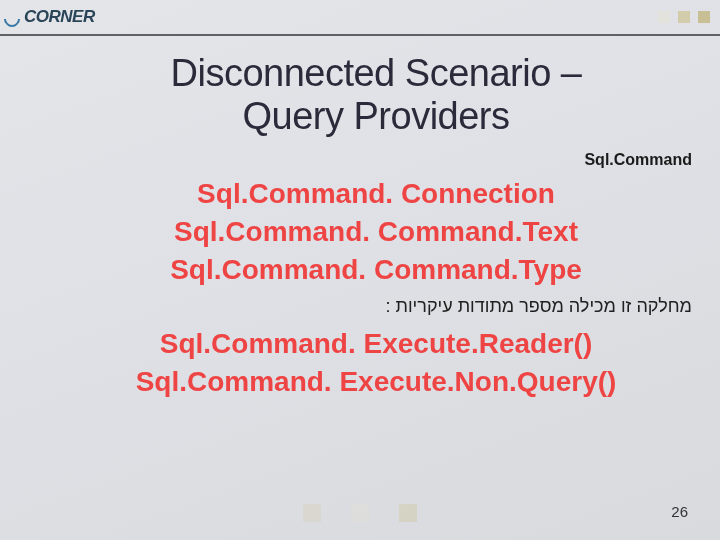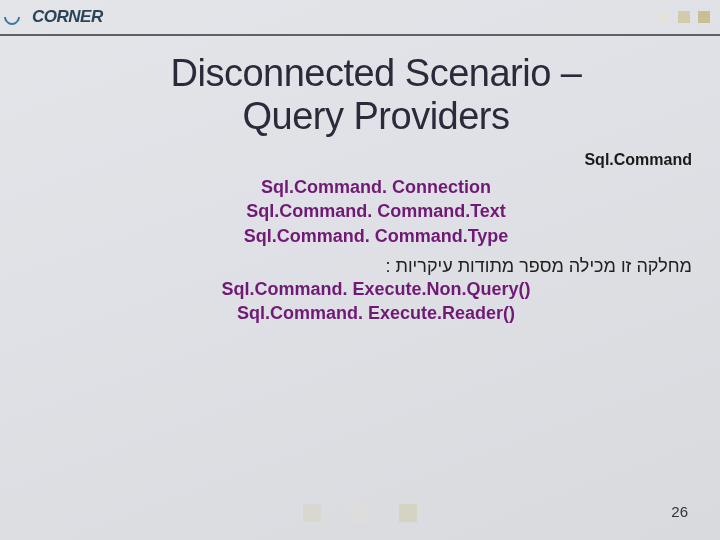--- a/index.html
+++ b/index.html
@@ -15,22 +15,22 @@
     width: 100%;
     height: 36px;
     border-bottom: 2px solid #5f6068;
     display: flex;
     align-items: center;
     justify-content: space-between;
     padding: 0 8px 0 6px;
   }
   .logo {
     display: flex;
-    align-items: center;
-    gap: 12px;
+    align-items: flex-end;
+    gap: 4px;
   }
   .logo-text {
     font-size: 17px;
     font-style: italic;
     font-weight: bold;
     color: #2b4558;
     letter-spacing: -0.5px;
   }
   .swirl {
     width: 16px; height: 16px;
@@ -82,32 +82,33 @@
     color: #202020;
     text-align: right;
     line-height: 1.35;
     padding-right: 4px;
     direction: ltr;
     unicode-bidi: bidi-override;
     margin-bottom: 10px;
   }
   .bold-red { color: #b51a1a; font-weight: bold; }
   .props, .methods {
-    font-size: 18px;
+    font-size: 28px;
     font-weight: bold;
-    color: #701a75;
+    color: #ef4444;
     line-height: 1.35;
     margin-bottom: 8px;
   }
   .hebrew-line2 {
     font-size: 18px;
     color: #202020;
     text-align: right;
     padding-right: 4px;
     direction: rtl;
+    margin-bottom: 8px;
   }
   .pagenum {
     position: absolute;
     right: 32px;
     bottom: 20px;
     font-size: 15px;
     color: #333;
   }
   .deco-row {
     position: absolute;
@@ -151,22 +152,22 @@
 
   <div class="props">
     <div>Sql.Command. Connection</div>
     <div>Sql.Command. Command.Text</div>
     <div>Sql.Command. Command.Type</div>
   </div>
 
   <div class="hebrew-line2">מחלקה זו מכילה מספר מתודות עיקריות :</div>
 
   <div class="methods">
+    <div>Sql.Command. Execute.Reader()</div>
     <div>Sql.Command. Execute.Non.Query()</div>
-    <div>Sql.Command. Execute.Reader()</div>
   </div>
 </div>
 
 <div class="deco-row">
   <div class="sq2"></div>
   <div class="sq2"></div>
   <div class="sq2"></div>
 </div>
 
 <div class="pagenum">26</div>

